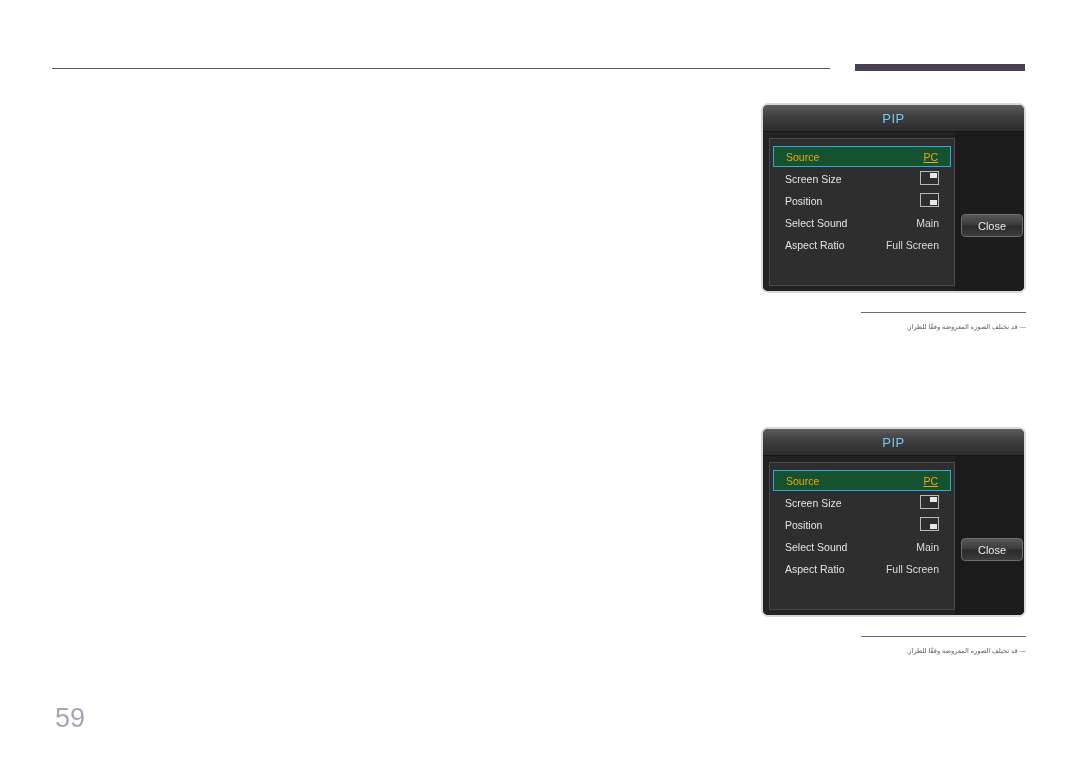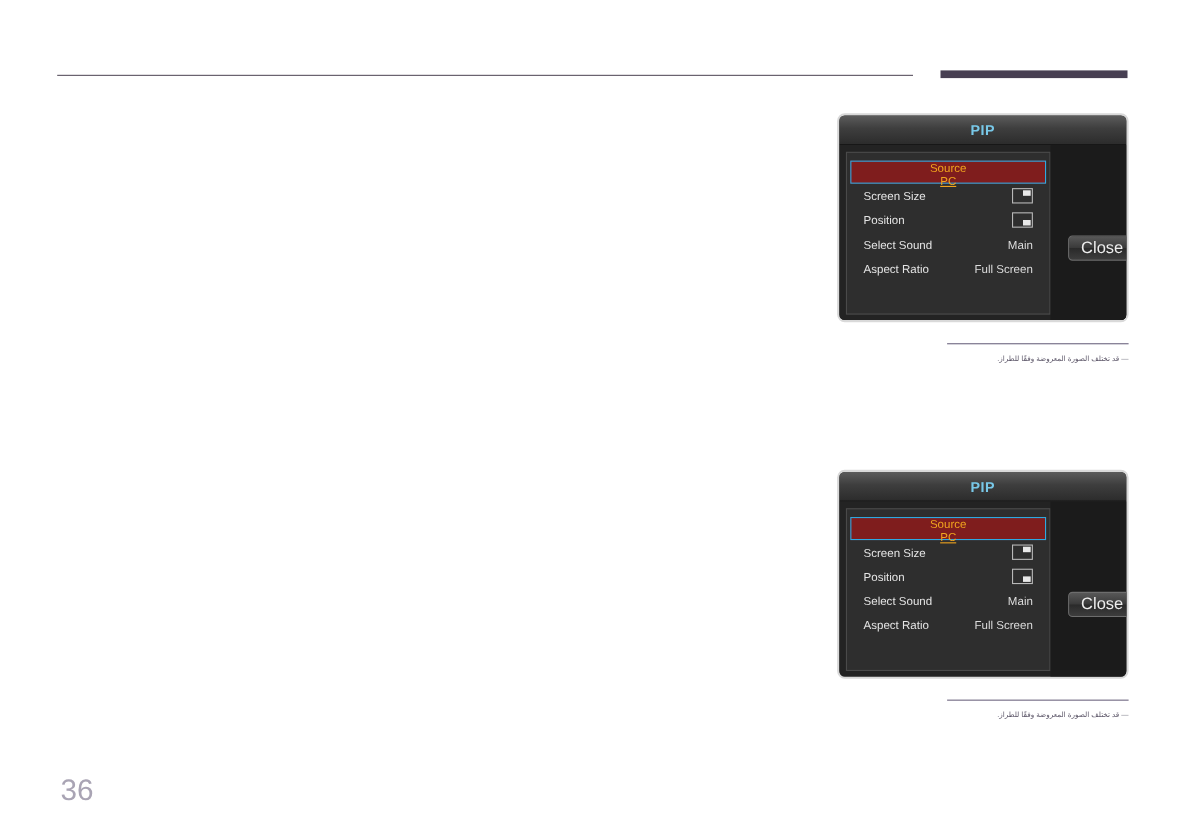--- a/index.html
+++ b/index.html
@@ -58,21 +58,20 @@
     border-bottom: 1px solid #161616;
     display: flex;
     align-items: center;
     justify-content: center;
   }
   .osd-title {
     color: #78c8e8;
     font-size: 13px;
     letter-spacing: 0.5px;
     direction: ltr;
-    font-weight: bold;
   }
 
   .osd-body {
     position: relative;
     height: 160px;
     background: #232323;
     display: flex;
     direction: ltr;
   }
 
@@ -91,25 +90,24 @@
     align-items: center;
     justify-content: space-between;
     padding: 0 12px;
     margin: 0 3px 2px 3px;
     box-sizing: border-box;
     color: #e4e4e4;
     font-size: 10.5px;
     direction: ltr;
   }
   .osd-row.selected {
-    background: #7f1d1d;
+    background: #14532d;
     border: 1px solid #2fa8e0;
     height: 21px;
     color: #f0a41e;
-    flex-direction: column;
   }
   .osd-row.selected .osd-row-value { color: #f0a41e; text-decoration: underline; }
   .osd-row-label { white-space: nowrap; }
   .osd-row-value { white-space: nowrap; color: #dcdcdc; }
 
   
   .pip-icon {
     width: 17px;
     height: 12px;
     border: 1px solid #b8b8b8;
@@ -127,29 +125,29 @@
   .pip-icon.tr i { top: 1px; right: 1px; }
   .pip-icon.br i { bottom: 1px; right: 1px; }
 
   .osd-side {
     flex: 1;
     position: relative;
     background: #1b1b1b;
   }
   .osd-close {
     position: absolute;
-    left: 16px;
+    left: 6px;
     top: 82px;
     width: 60px;
     height: 21px;
     border-radius: 4px;
     border: 1px solid #6d6d6d;
     background: linear-gradient(to bottom, #585858 0%, #3a3a3a 48%, #2a2a2a 52%, #3d3d3d 100%);
     color: #ededed;
-    font-size: 15px;
+    font-size: 11px;
     display: flex;
     align-items: center;
     justify-content: center;
     direction: ltr;
   }
 
   
   .caption-wrap { position: absolute; width: 165px; }
   #cap-landscape { left: 861px; top: 312px; }
   #cap-portrait  { left: 861px; top: 636px; }
@@ -278,13 +276,13 @@
       <div class="osd-close">Close</div>
     </div>
   </div>
 </div>
 
 <div class="caption-wrap" id="cap-portrait">
   <div class="caption-rule"></div>
   <div class="caption-text"><span class="cdash">― </span><span>قد تختلف الصورة المعروضة وفقًا للطراز.</span></div>
 </div>
 
-<div class="page-number">36</div>
+<div class="page-number">59</div>
 
 </body></html>

